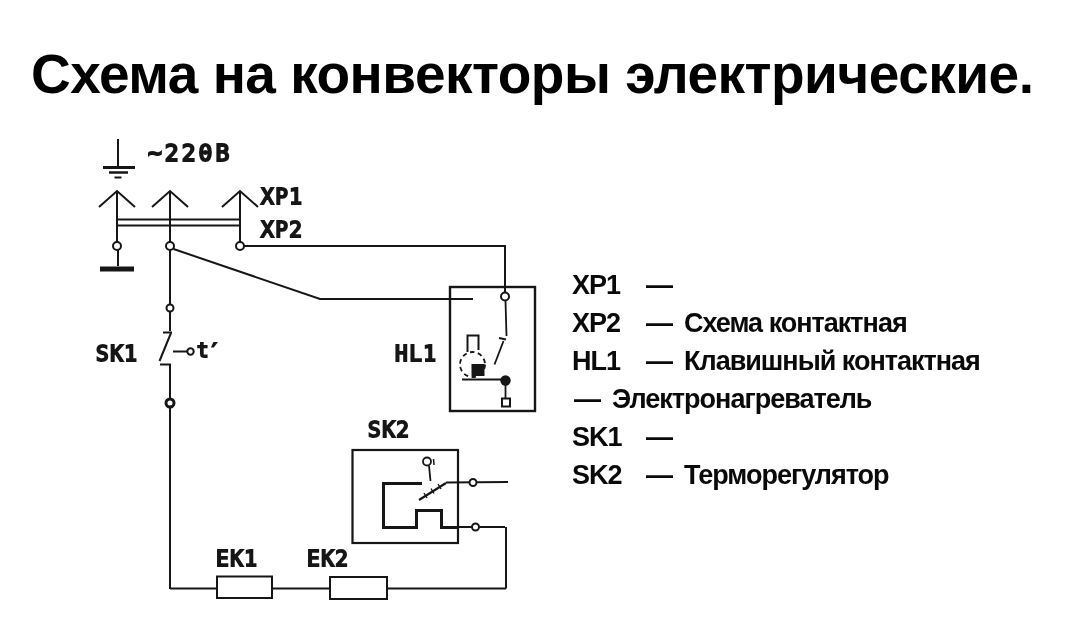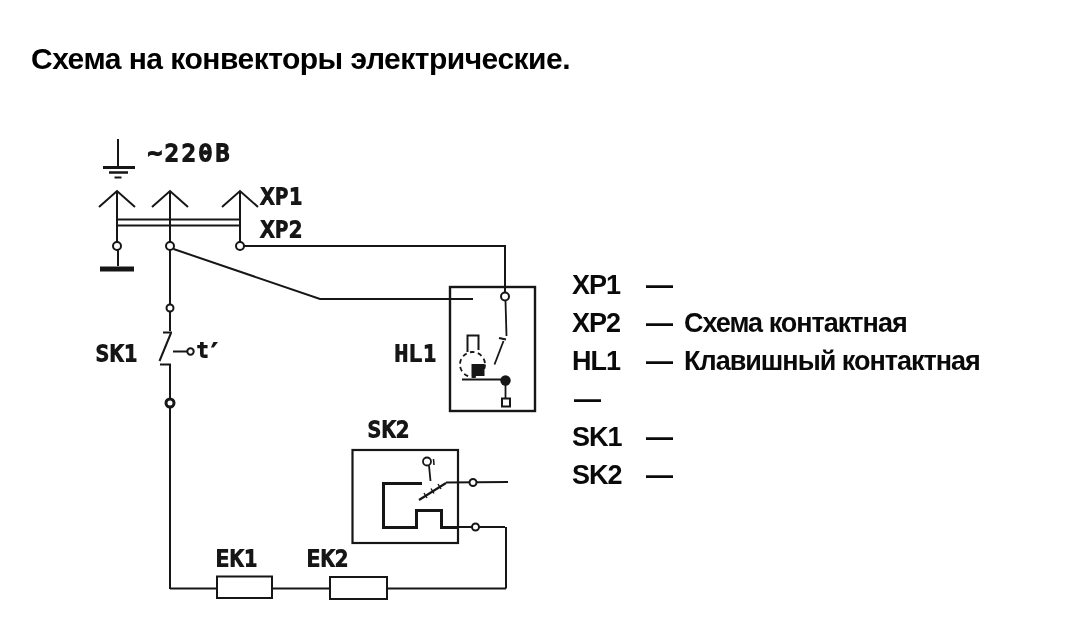--- a/index.html
+++ b/index.html
@@ -2,21 +2,21 @@
 <html><head>
 <meta charset="utf-8">
 <style>
   html,body{margin:0;padding:0;background:#ffffff;}
   body{
     width:1067px;height:624px;position:relative;overflow:hidden;
     font-family:"Liberation Sans",sans-serif;
   }
   .page-title{
     position:absolute;left:31px;top:42px;margin:0;
-    font-size:30px;font-weight:bold;color:#000;
+    font-size:55px;font-weight:bold;color:#000;
     letter-spacing:-0.5px;white-space:nowrap;
   }
   svg{position:absolute;left:0;top:0;}
   svg text{
     font-family:"DejaVu Sans Mono","Liberation Mono",monospace;
     fill:#161616;font-size:21px;letter-spacing:1.5px;
   }
   svg text.volt{font-size:23px;letter-spacing:3px;}
   svg text.temp{font-size:19px;letter-spacing:0;}
   .legend{
@@ -150,22 +150,24 @@
     <span class="legend-dash">—</span>
     <span class="legend-desc">Схема контактная</span>
   </div>
   <div class="legend-row">
     <span class="legend-term">HL1</span>
     <span class="legend-dash">—</span>
     <span class="legend-desc">Клавишный контактная</span>
   </div>
   <div class="legend-row">
     <span class="legend-dash">—</span>
+    <span class="legend-desc">Электронагреватель</span>
   </div>
   <div class="legend-row">
     <span class="legend-term">SK1</span>
     <span class="legend-dash">—</span>
   </div>
   <div class="legend-row">
     <span class="legend-term">SK2</span>
     <span class="legend-dash">—</span>
+    <span class="legend-desc">Терморегулятор</span>
   </div>
 </div>
 
 </body></html>

